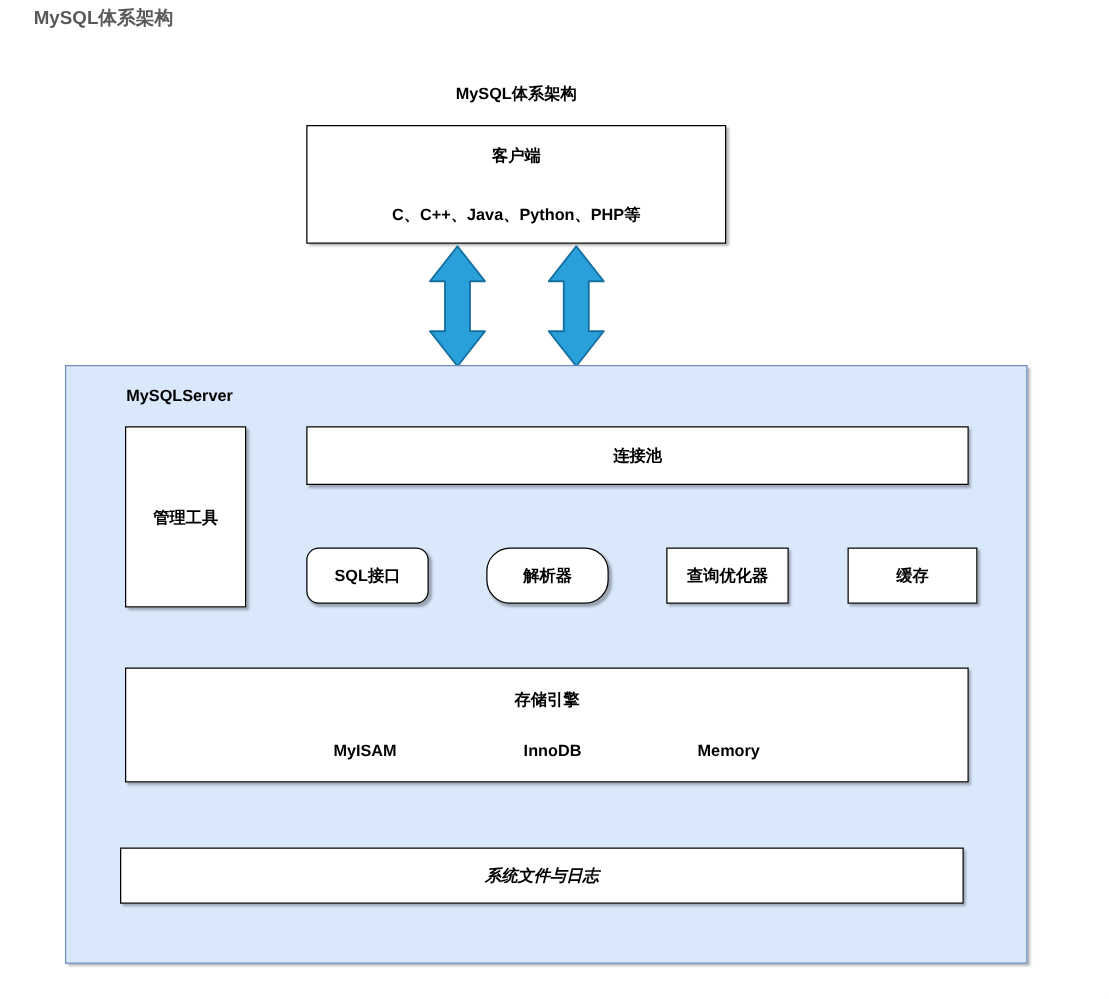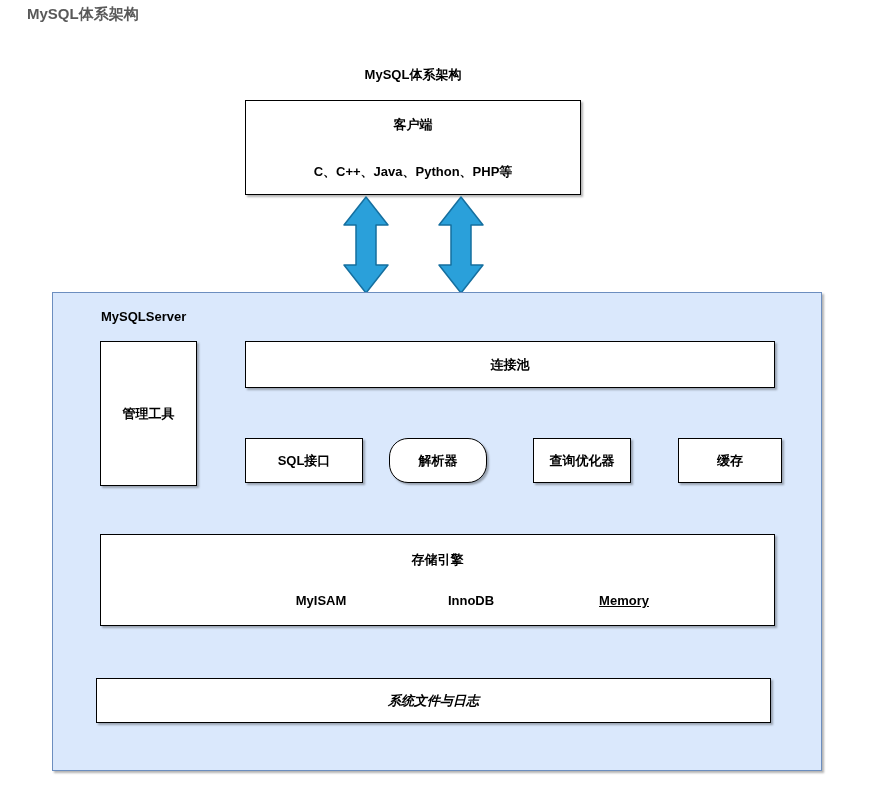--- a/index.html
+++ b/index.html
@@ -71,39 +71,38 @@
   }
   .server-label {
     position:absolute;
     left:48px; top:16px;
     font-size:13px;
     font-weight:bold;
   }
   .mgmt-box { left:47px; top:48px; width:97px; height:145px; }
   .pool-box { left:192px; top:48px; width:530px; height:47px; }
   .comp-box { top:145px; height:45px; }
-  .comp-0 { left:192px; width:118px; }
+  .comp-0 { left:192px; width:98px;border-radius:10px; }
   .comp-1 { left:336px; width:98px;border-radius:19px; }
   .comp-2 { left:480px; width:98px; }
   .comp-3 { left:625px; width:104px; }
   .storage-box { left:47px; top:241px; width:675px; height:92px; }
   .storage-title {
     position:absolute; left:0; top:16px; width:100%;
     text-align:center;
   }
   .engine-label {
     position:absolute;
     top:58px;
     transform:translateX(-50%);
     white-space:nowrap;
-    margin-left:29px;
   }
   .engine-0 { left:191px; }
   .engine-1 { left:341px; }
-  .engine-2 { left:494px;text-decoration:underline; }
+  .engine-2 { left:482px; }
   .sysfiles-box { left:43px; top:385px; width:675px; height:45px;font-style:italic; }
 </style>
 </head>
 <body>
 
 <div class="canvas">
 
   <div class="page-title">MySQL体系架构</div>
 
   <div class="diagram-title">MySQL体系架构</div>

